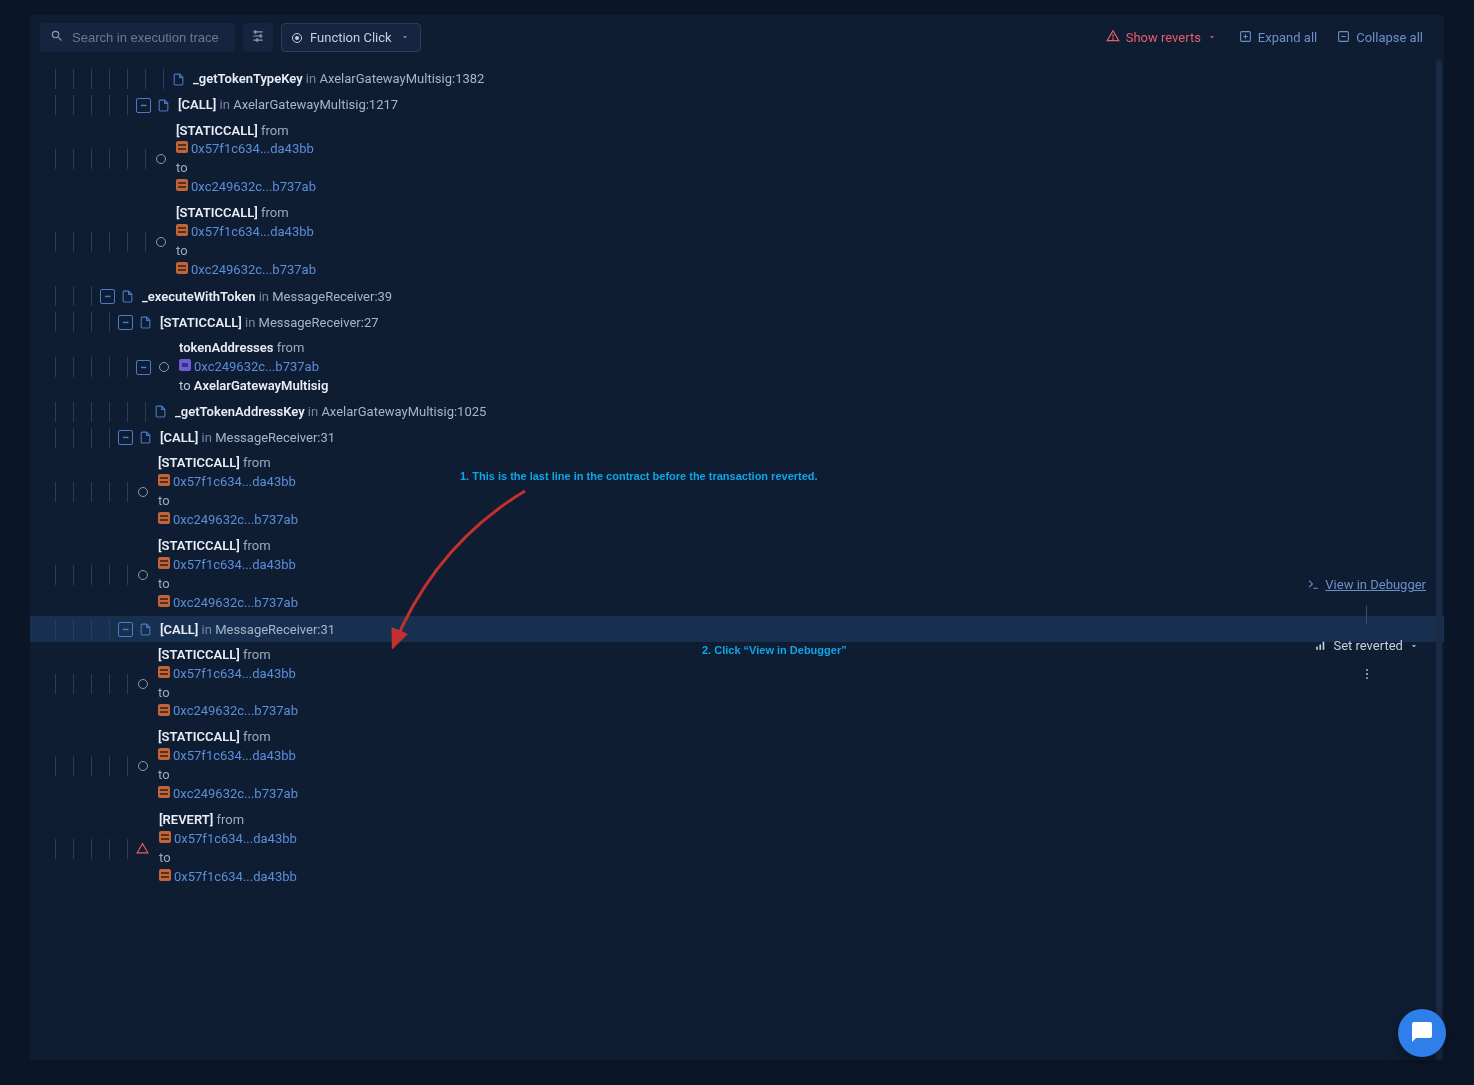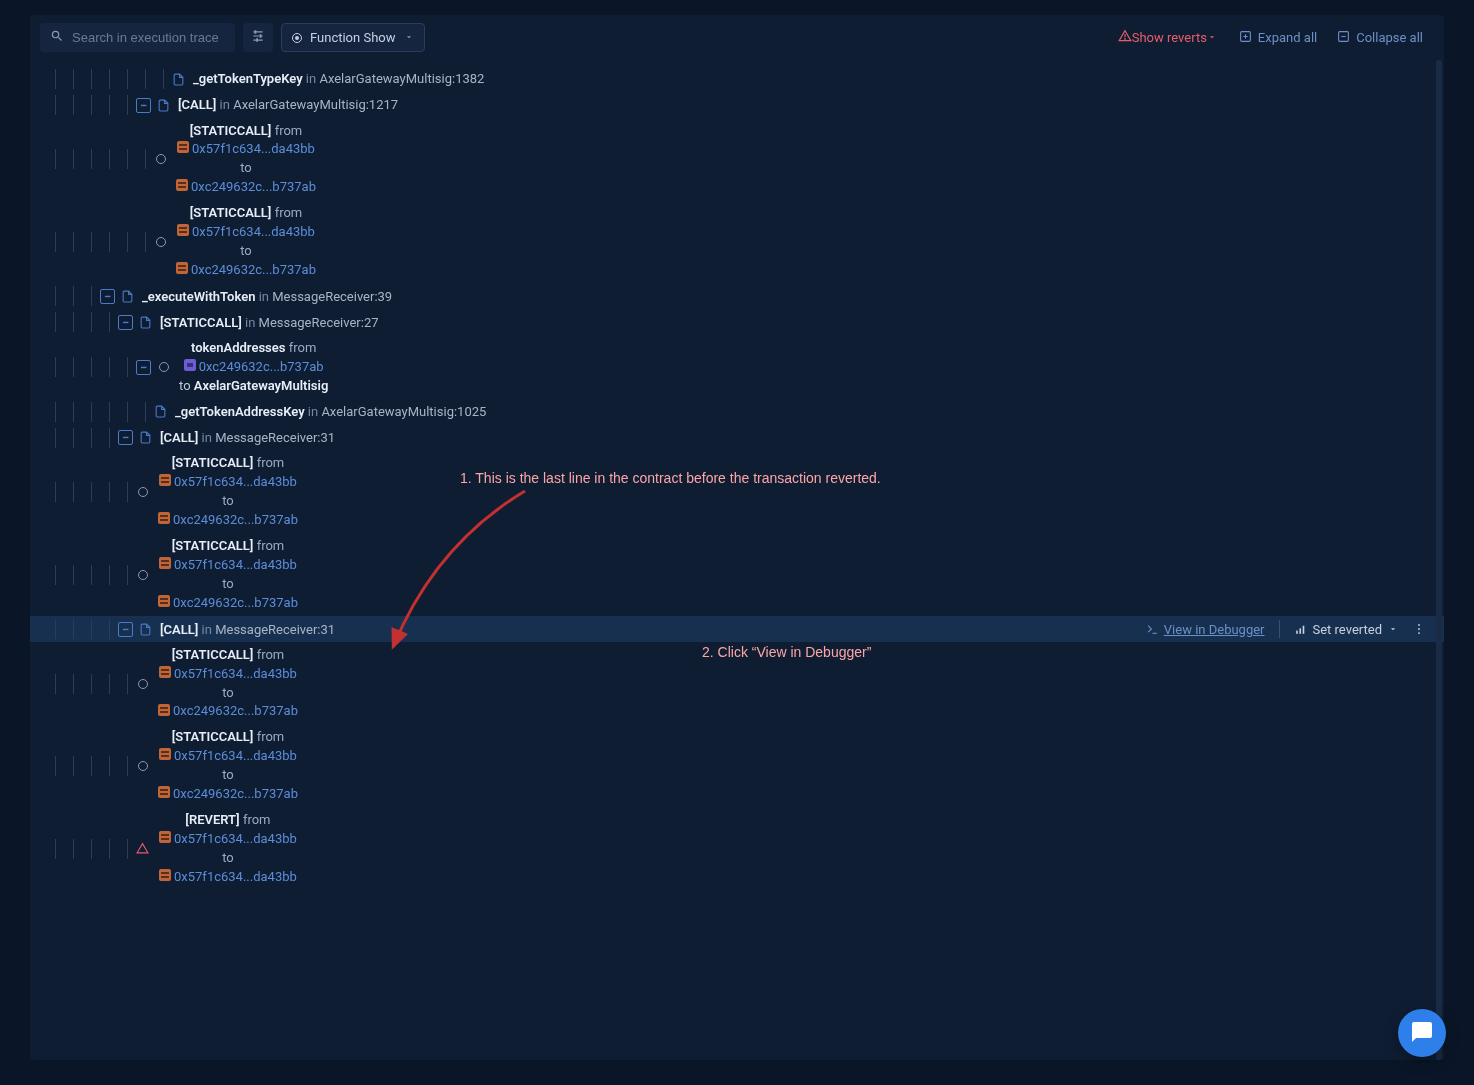--- a/index.html
+++ b/index.html
@@ -67,21 +67,21 @@
     width: 10px; height: 10px; border: 1.5px solid #c5d0e0; border-radius: 50%;
     display: inline-block;
     position: relative;
   }
   .dropdown-btn .dot::after {
     content:''; position:absolute; width:4px; height:4px; background:#c5d0e0; border-radius:50%;
     top:50%; left:50%; transform:translate(-50%,-50%);
   }
   .spacer { flex: 1; }
   .show-reverts {
-    display: flex; align-items: center; 
+    display: flex; align-items: center; gap: 6px;
     color: #e85d6a; cursor: pointer;
     padding: 4px 8px;
   }
   .expand-btn {
     display: flex; align-items: flex-start; gap: 6px;
     color: #6d8fc7; cursor: pointer;
     padding: 4px 6px;
   }
   .trace-body {
     background: #0f1d33;
@@ -153,58 +153,59 @@
     background: #0f1d33;
   }
   .warn-marker {
     flex-shrink: 0; margin-right: 10px; margin-left: 0px;
     z-index:2;
     display:flex;
   }
   .content {
     color: #bcc8da;
     line-height: 1.35;
-    text-align: center;
   }
   .content .fn { font-weight: 600; color: #e8eef7; }
   .content .fn-span { font-weight: 600; color: #e8eef7; }
   .content .in { color: #7388a5; }
   .content .loc { color: #a8b4c6; }
   .content .from { color: #9aaac0; }
   .content .to { color: #9aaac0; }
   .addr { color: #5b8dd9; margin-top: 21px; }
   .addr-icon { display:inline-block; vertical-align: middle; margin-right:3px;}
   .multiline { line-height: 1.45; }
   .row-actions {
     position: absolute;
     right: 18px;
     top: 50%;
     transform: translateY(-50%);
     display: flex;
     align-items: center;
     gap: 14px;
     color: #6d8fc7;
+    flex-direction: column;
   }
   .row-actions .link {
     color: #6d8fc7;
     text-decoration: underline;
     display: flex; align-items: center; gap: 5px;
     cursor: pointer;
   }
   .row-actions .divider { width:1px; height:18px; background:#39506f; }
   .row-actions .priority { display:flex; align-items:center; gap:6px; cursor:pointer; color:#c5d0e0; }
   .row-actions .kebab { cursor:pointer; display:flex; }
   
   .annotation {
     position: absolute;
-    color: #fca5a5;
-    font-size: 14px;
+    color: #0ea5e9;
+    font-size: 11px;
     font-family: "Helvetica Neue", Arial, sans-serif;
     z-index: 10;
     pointer-events: none;
+    font-weight: bold;
   }
   .arrow {
     position: absolute;
     z-index: 9;
     pointer-events: none;
   }
   .chat-bubble {
     position: fixed;
     right: 28px;
     bottom: 28px;
@@ -232,21 +233,21 @@
   <div class="icon-btn">
     <span>
       <svg viewBox="0 0 24 24">
           <path d="M3 17h6v2H3v-2zm0-6h12v2H3v-2zm0-6h18v2H3V5zM15 17h6v2h-6v-2zM9 5h2v4H9V5zm6 6h2v4h-2v-4zM3 17h2v4H3v-4z" fill="none"></path>
           <path d="M4 18h5v-2h3v2h8v2h-8v2h-3v-2H4v-2zm0-7h11V9h3v2h2v2h-2v2h-3v-2H4v-2zm0-7h2V2h3v2h11v2H9v2H6V6H4V4z"></path>
         </svg>
     </span>
   </div>
   <div class="dropdown-btn">
     <span class="dot"></span>
-    <span>Function Show</span>
+    <span>Function Click</span>
     <span>
       <svg width="10" height="10" viewBox="0 0 24 24" fill="#8b9ab0">
           <path d="M7 10l5 5 5-5z"></path>
         </svg>
     </span>
   </div>
   <div class="spacer"></div>
   <div class="show-reverts">
     <span>
       <svg width="14" height="14" viewBox="0 0 24 24" fill="none" stroke="#e85d6a" stroke-width="2">

